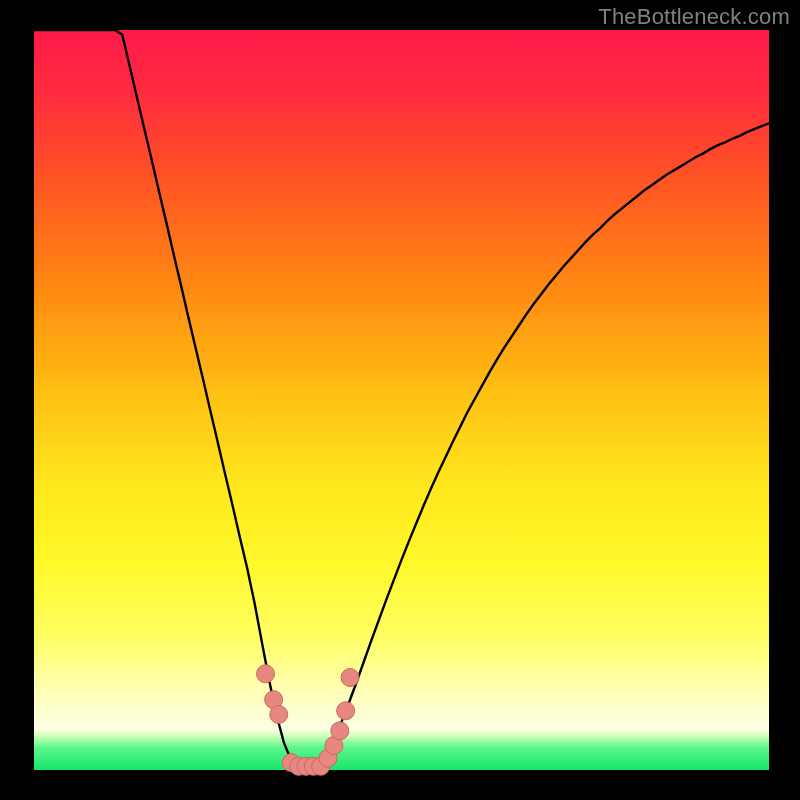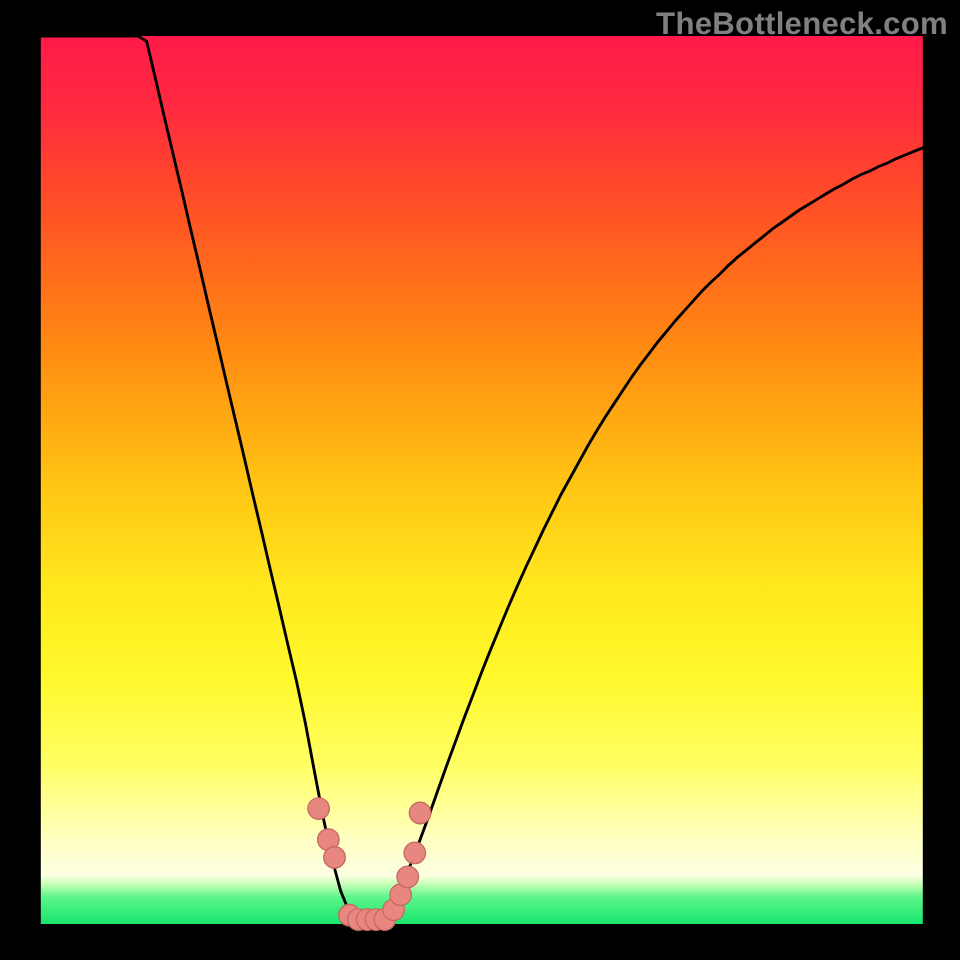--- a/index.html
+++ b/index.html
@@ -15,22 +15,22 @@
     position: absolute;
     left: 0; top: 0;
     width: 800px; height: 800px;
     background: #000;
   }
   .watermark {
     position: absolute;
     top: 4px;
     right: 10px;
     color: #808080;
-    font-size: 26px;
-    font-weight: 700;
+    font-size: 22px;
+    font-weight: 400;
     letter-spacing: 0.2px;
     z-index: 50;
   }
   svg {
     position: absolute;
     left: 0; top: 0;
   }
 </style>
 </head>
 <body>

